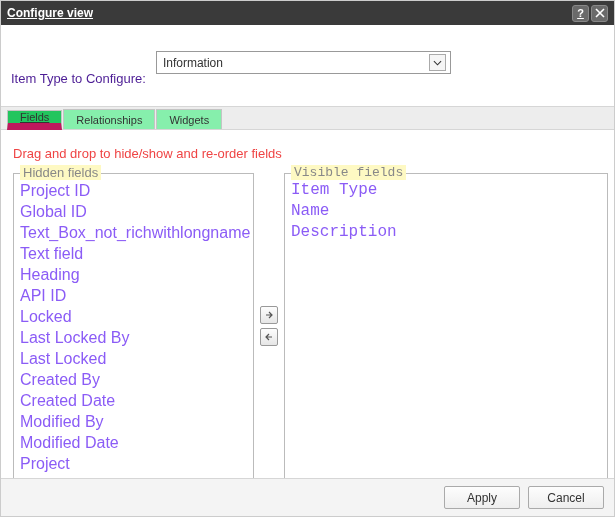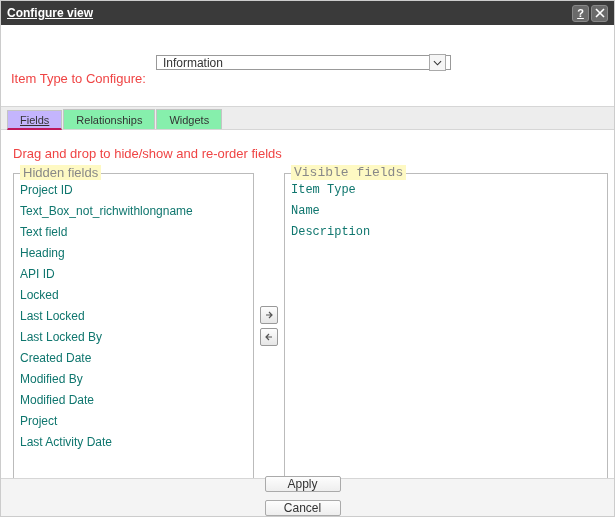--- a/index.html
+++ b/index.html
@@ -39,29 +39,29 @@
     cursor: pointer;
     line-height: 1;
   }
   .content { padding: 14px 10px 8px 10px; }
   .row-top {
     display: flex;
     align-items: center;
     gap: 10px;
     padding-bottom: 12px;
   }
-  .row-top label { font-size: 13px; color: #ef4444; margin-top: 32px; }
+  .row-top label { font-size: 13px; color: #4c1d95; margin-top: 32px; }
   .select-wrap {
     flex: 1;
     max-width: 295px;
     position: relative;
   }
   .select-box {
     width: 100%;
-    height: 15px;
+    height: 23px;
     border: 1px solid #999;
     background: #fff;
     display: flex;
     align-items: center;
     justify-content: space-between;
     padding: 0 4px 0 6px;
     font-size: 12px;
     cursor: pointer;
   }
   .select-arrow {
@@ -87,24 +87,24 @@
     align-items: center;
     border: 1px solid #c4c4c4;
     border-bottom: none;
     background: #86efac;
     margin-right: 1px;
     margin-top: 2px;
     cursor: pointer;
     color: #333;
   }
   .tab.active {
-    background: #c4b5fd;
+    background: #22c55e;
     position: relative;
     top: 1px;
-    border-bottom: 2px solid #be185d;
+    border-bottom: 7px solid #be185d;
     text-decoration: underline;
   }
   .hint {
     color: #ef4444;
     font-size: 13px;
     padding: 16px 8px 12px 12px;
   }
   .lists-area {
     display: flex;
     gap: 6px;
@@ -127,22 +127,22 @@
     color: #888;
     font-size: 13px;
   }
   .listbox {
     width: 100%;
     height: 100%;
     overflow: auto;
     padding: 6px 4px;
   }
   .listbox .item {
-    font-size: 12px;
-    color: #0f766e;
+    font-size: 16px;
+    color: #8b5cf6;
     padding: 2px 2px;
     line-height: 17px;
     cursor: default;
     white-space: nowrap;
   }
   .listbox::-webkit-scrollbar { width: 12px; }
   .listbox::-webkit-scrollbar-track { background: #f0f0f0; }
   .listbox::-webkit-scrollbar-thumb { background: #c2c2c2; border-radius: 6px; }
   .move-buttons {
     display: flex;
@@ -163,21 +163,20 @@
     position: absolute;
     bottom: 0; left: 0; right: 0;
     height: 38px;
     background: #f4f4f4;
     border-top: 1px solid #d6d6d6;
     display: flex;
     align-items: center;
     justify-content: flex-end;
     padding-right: 10px;
     gap: 8px;
-    flex-direction: column;
   }
   .btn {
     min-width: 76px;
     height: 23px;
     border: 1px solid #aaa;
     background: linear-gradient(#fdfdfd, #eee);
     font-size: 12px;
     cursor: pointer;
     border-radius: 2px;
     display: flex; align-items: center; justify-content: center;
@@ -226,27 +225,29 @@
     </div>
 </div>
 
 <div class="hint">Drag and drop to hide/show and re-order fields</div>
 
 <div class="lists-area">
   <div class="fieldset hidden-fields">
     <span class="legend">Hidden fields</span>
     <div class="listbox" id="hidden-list">
         <div class="item">Project ID</div>
+        <div class="item">Global ID</div>
         <div class="item">Text_Box_not_richwithlongname</div>
         <div class="item">Text field</div>
         <div class="item">Heading</div>
         <div class="item">API ID</div>
         <div class="item">Locked</div>
+        <div class="item">Last Locked By</div>
         <div class="item">Last Locked</div>
-        <div class="item">Last Locked By</div>
+        <div class="item">Created By</div>
         <div class="item">Created Date</div>
         <div class="item">Modified By</div>
         <div class="item">Modified Date</div>
         <div class="item">Project</div>
         <div class="item">Last Activity Date</div>
       </div>
   </div>
 
   <div class="move-buttons">
     <div class="move-btn">

